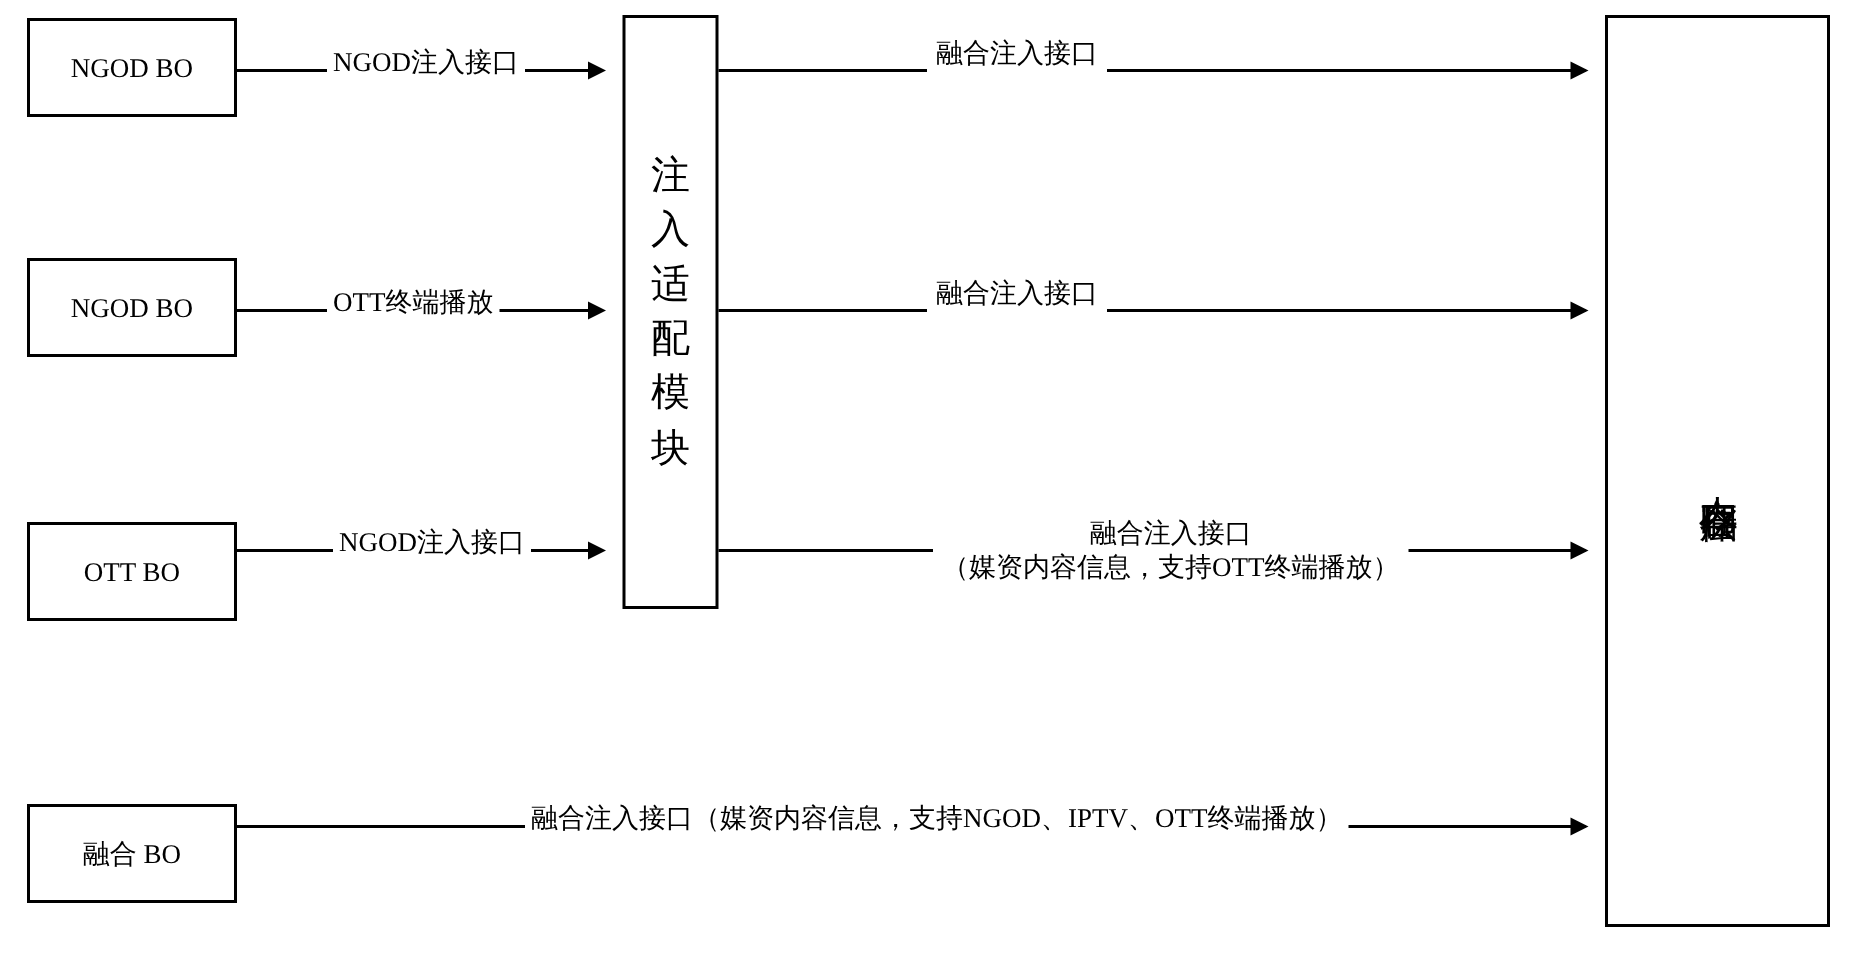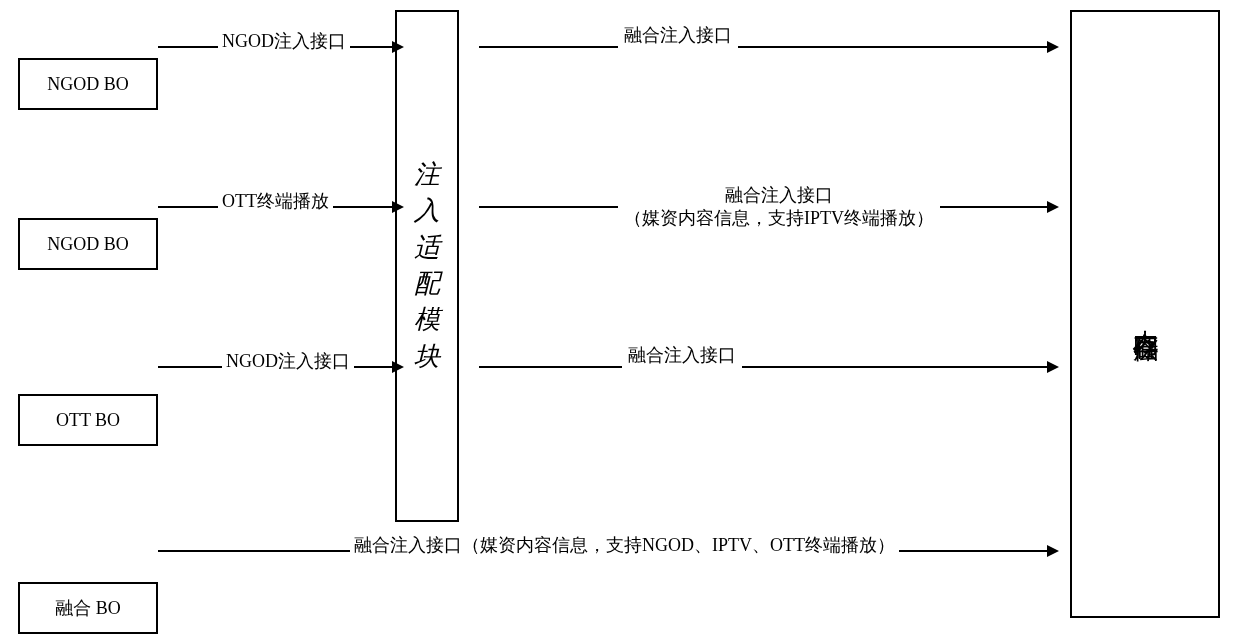--- a/index.html
+++ b/index.html
@@ -15,37 +15,35 @@
       position: absolute;
       border: 2px solid #000;
       display: flex;
       align-items: center;
       justify-content: center;
       text-align: center;
       background: #fff;
     }
     .source-box {
       width: 140px;
-      height: 52px;
+      height: 66px;
       left: 18px;
-      margin-top: 46px;
     }
     .vertical-text {
       writing-mode: vertical-rl;
       text-orientation: upright;
       letter-spacing: 2px;
     }
     .adapter-box {
-      left: 395px;
+      left: 415px;
       top: 10px;
       width: 64px;
-      height: 512px;
+      height: 396px;
       font-size: 26px;
       line-height: 1.4;
-      font-style: italic;
     }
     .storage-box {
       left: 1070px;
       top: 10px;
       width: 150px;
       height: 608px;
       font-size: 26px;
       line-height: 1.4;
     }
     .arrow-line {
@@ -113,22 +111,22 @@
 <div class="edge-label edge-label-single" style="left:222px; top:350px">NGOD注入接口</div>
 
 <div class="arrow-line" style="left:479px; top:46px; width:578px"></div>
 <div class="edge-label edge-label-multi" style="left:618px; top:22px">
   <span>融合注入接口</span><br>
 </div>
 
 <div class="arrow-line" style="left:479px; top:206px; width:578px"></div>
 <div class="edge-label edge-label-multi" style="left:618px; top:182px">
   <span>融合注入接口</span><br>
-  <span>（媒资内容信息，支持IPTV终端播放）</span>
 </div>
 
 <div class="arrow-line" style="left:479px; top:366px; width:578px"></div>
 <div class="edge-label edge-label-multi" style="left:622px; top:342px">
   <span>融合注入接口</span><br>
+  <span>（媒资内容信息，支持OTT终端播放）</span>
 </div>
 
 <div class="arrow-line" style="left:158px; top:550px; width:899px"></div>
 <div class="edge-label edge-label-single" style="left:350px; top:534px">融合注入接口（媒资内容信息，支持NGOD、IPTV、OTT终端播放）</div>
 
 </body></html>

